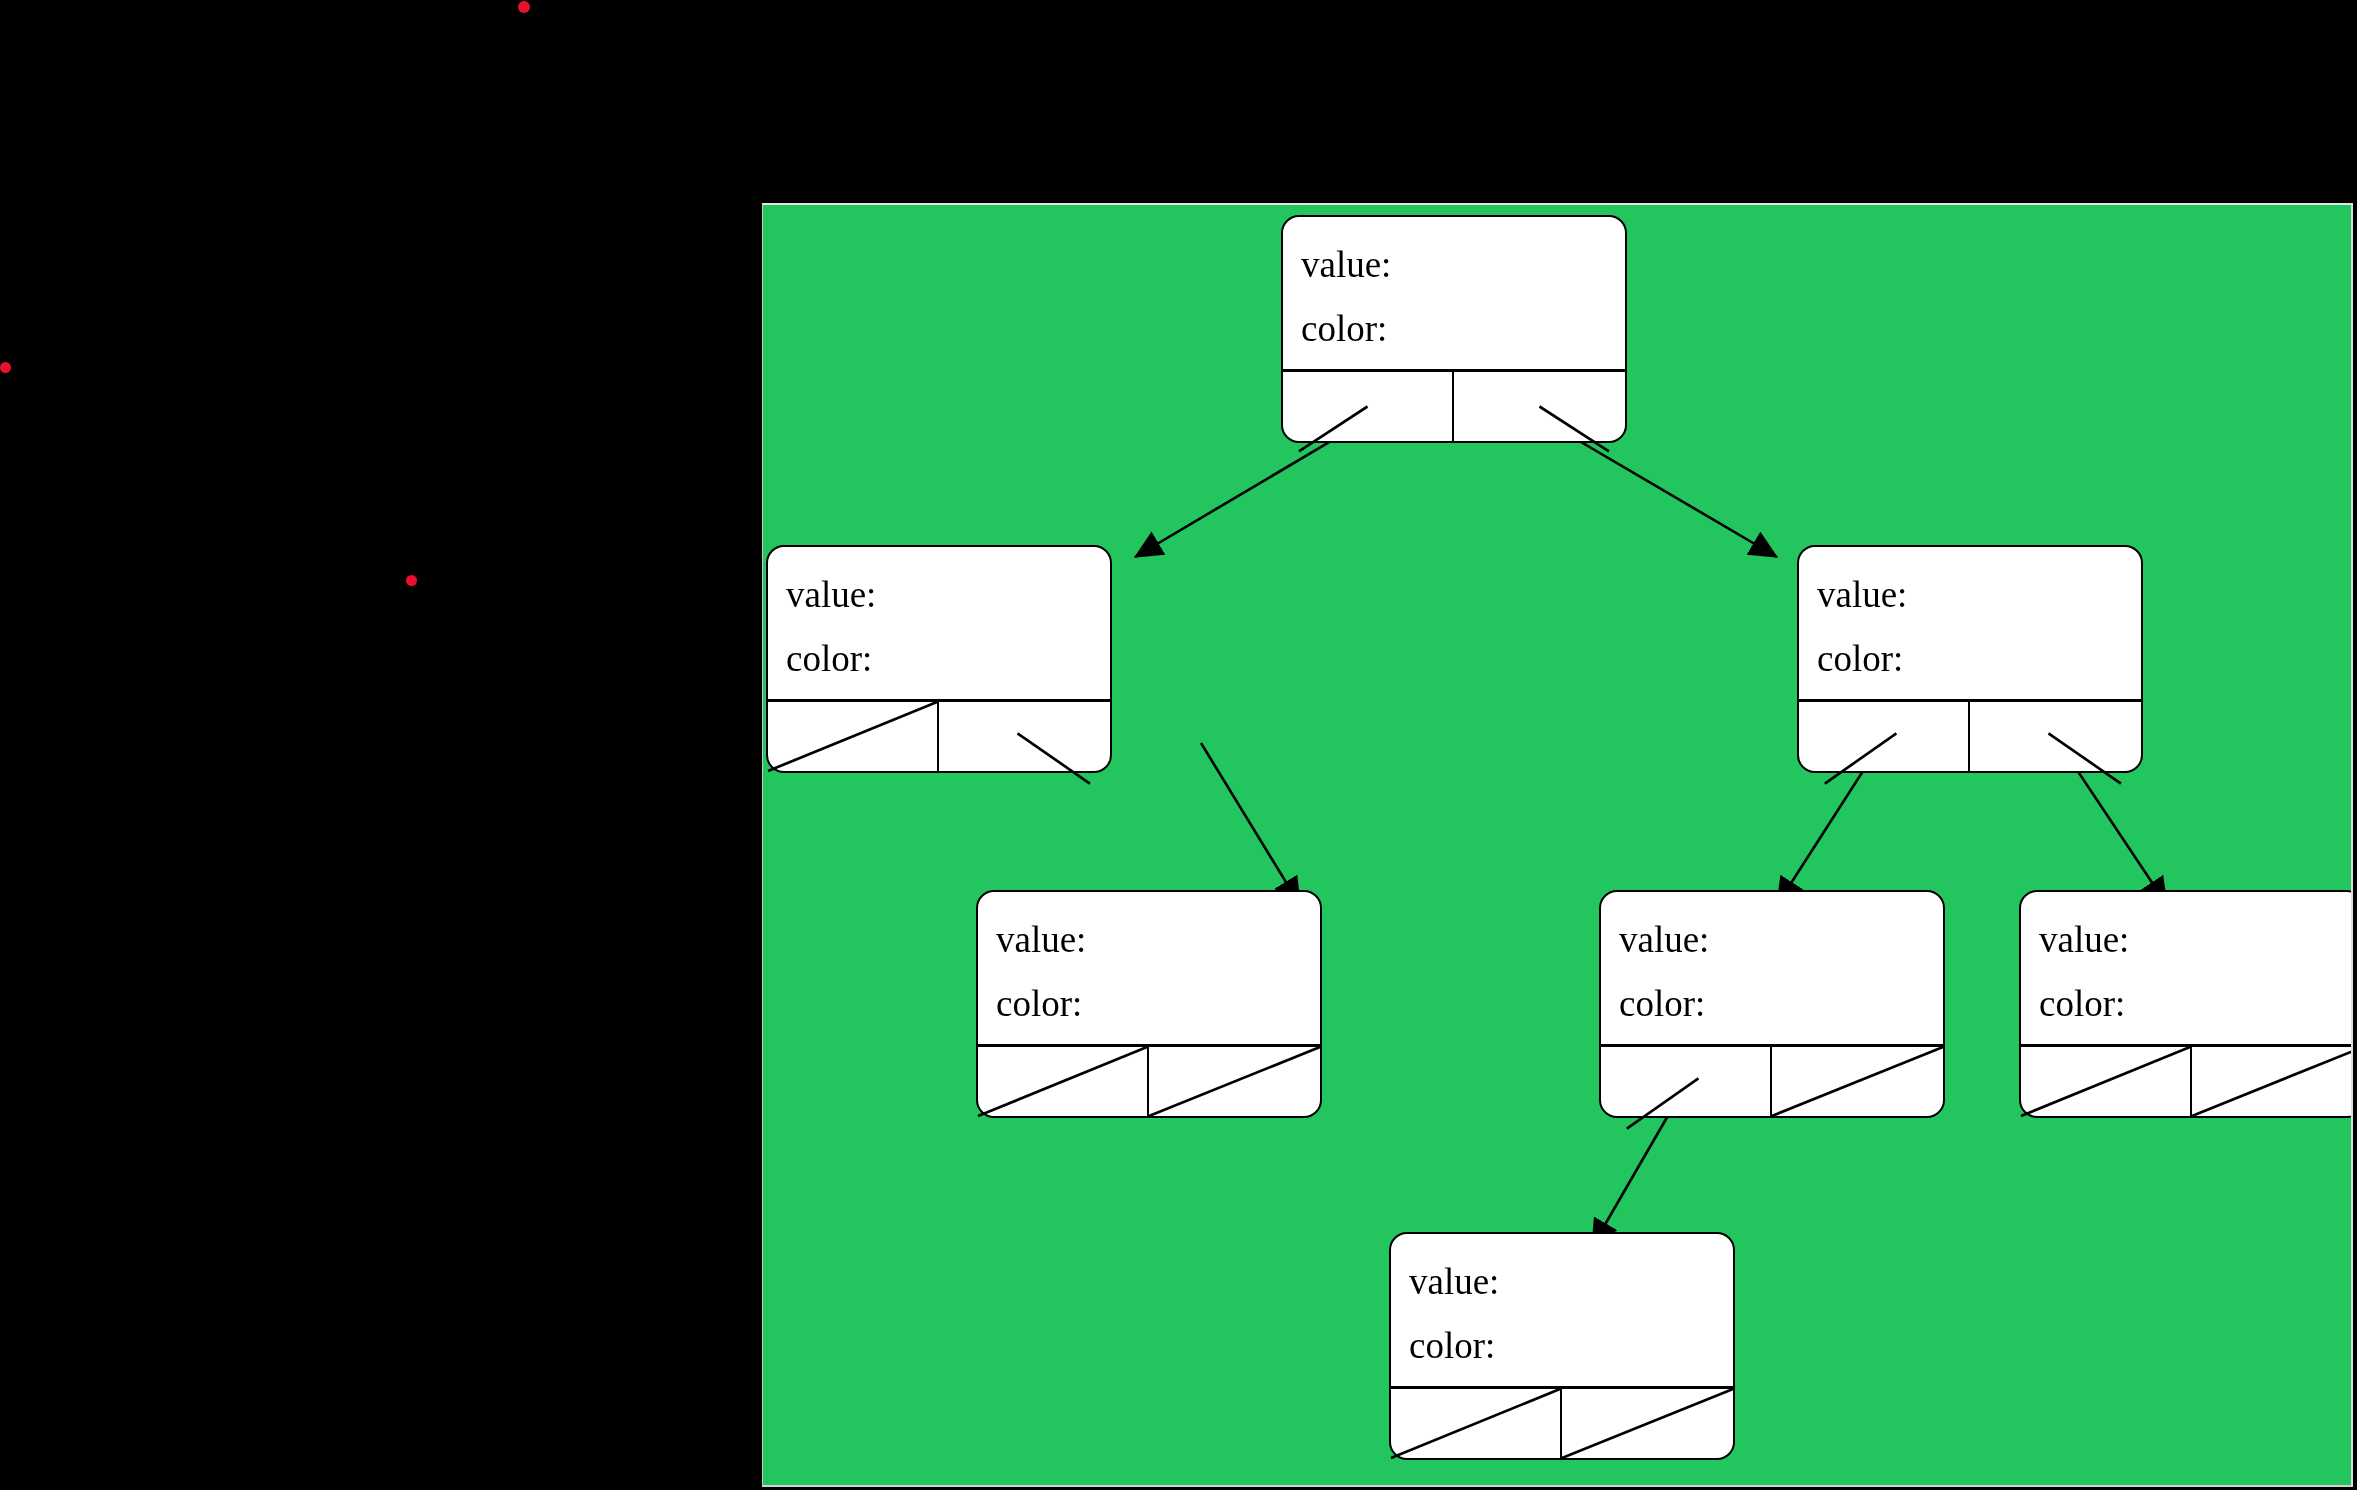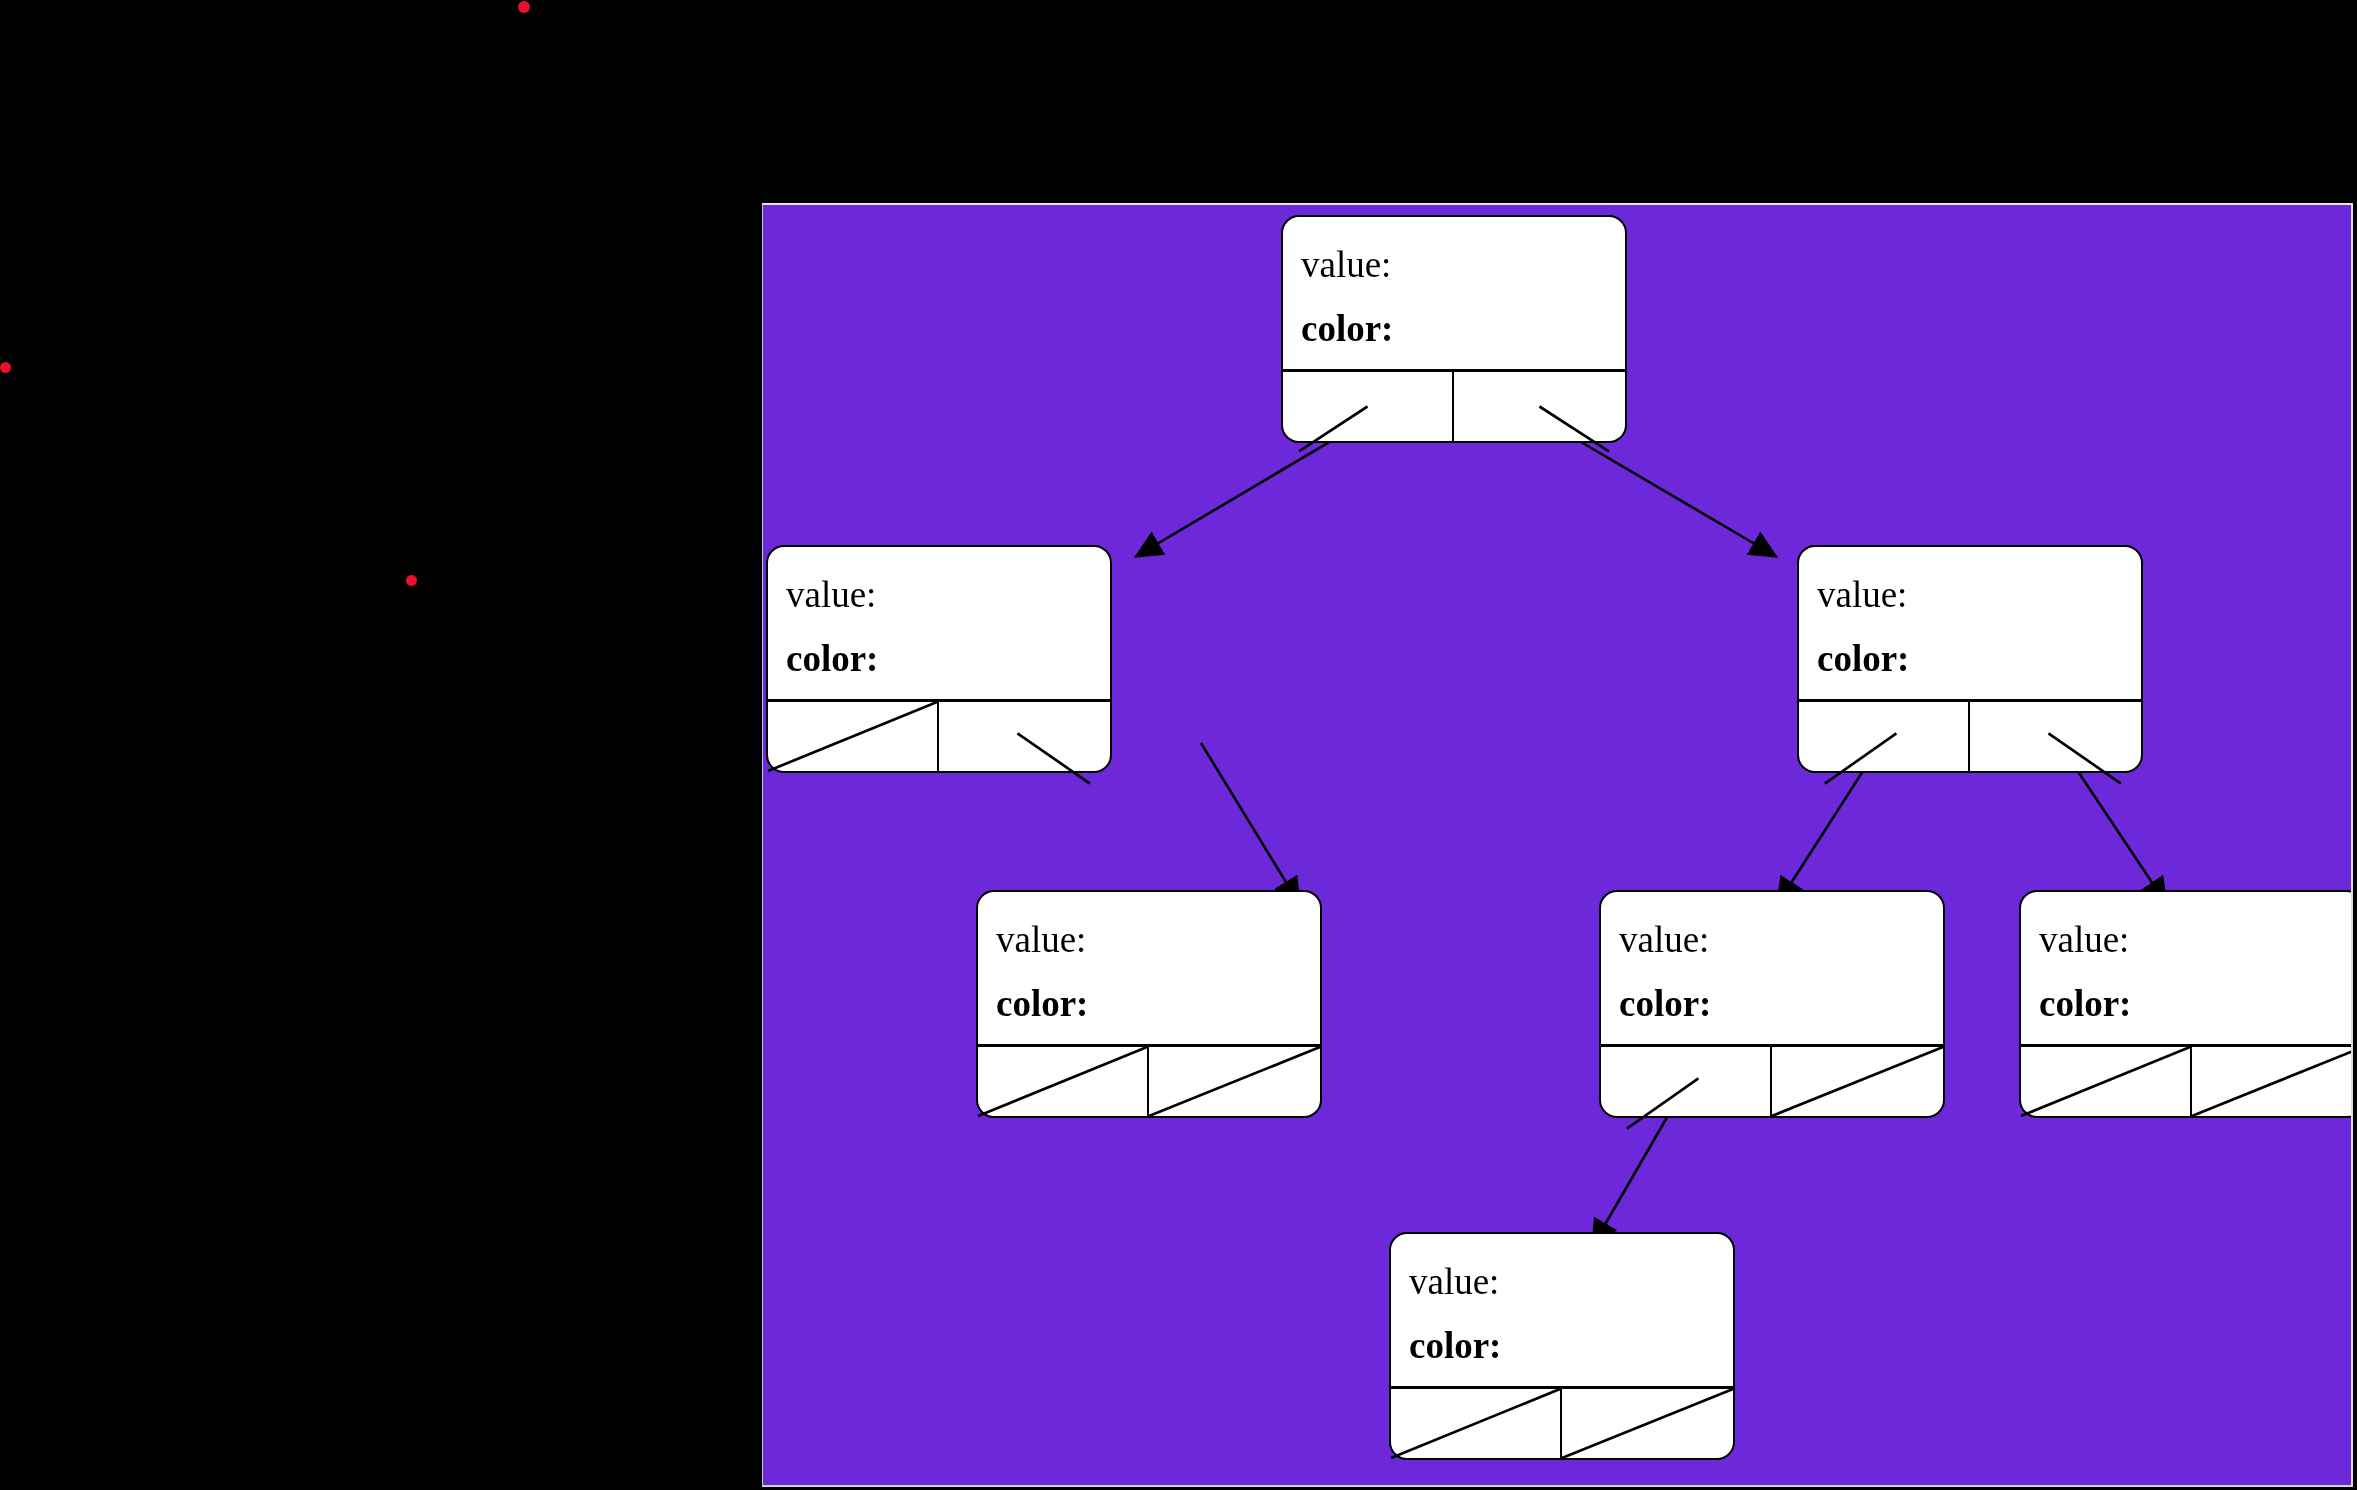--- a/index.html
+++ b/index.html
@@ -40,21 +40,21 @@
     background: #e8112d;
   }
 
   
   .canvas-panel {
     position: absolute;
     left: 762px;
     top: 203px;
     width: 1591px;
     height: 1284px;
-    background: #6d28d9;
+    background: #22c55e;
     border-top: 2px solid #e6e6e6;
     border-left: 1px solid #c8c8c8;
     border-right: 2px solid #dcdcdc;
     border-bottom: 2px solid #d2d2d2;
     box-sizing: border-box;
     overflow: hidden;
   }
 
   .canvas-inner {
     position: absolute;
@@ -81,21 +81,21 @@
   }
   .node-field {
     position: absolute;
     left: 18px;
     font-size: 37px;
     line-height: 40px;
     color: #000000;
     white-space: nowrap;
   }
   .node-field.field-value { top: 28px; }
-  .node-field.field-color { top: 92px; font-weight: bold; }
+  .node-field.field-color { top: 92px; }
 
   
   .ptr-row {
     position: absolute;
     left: 0;
     right: 0;
     bottom: 0;
     height: 72px;
     border-top: 3px solid #000000;
     box-sizing: border-box;

